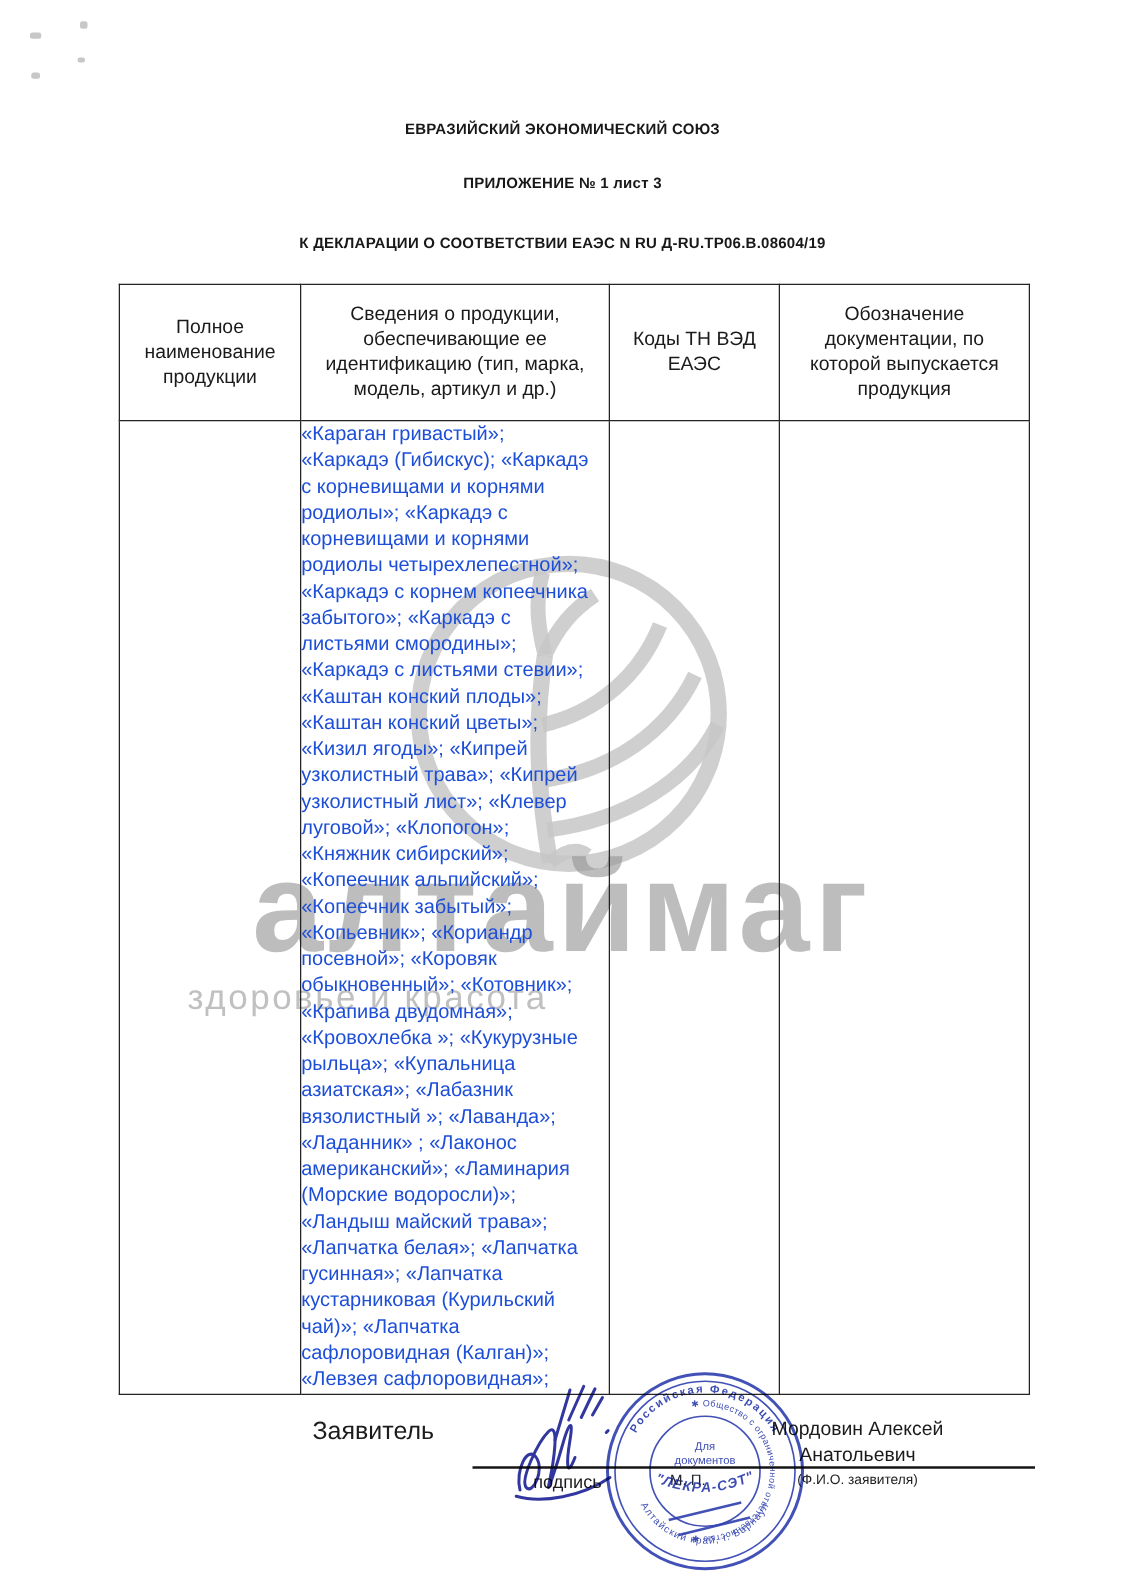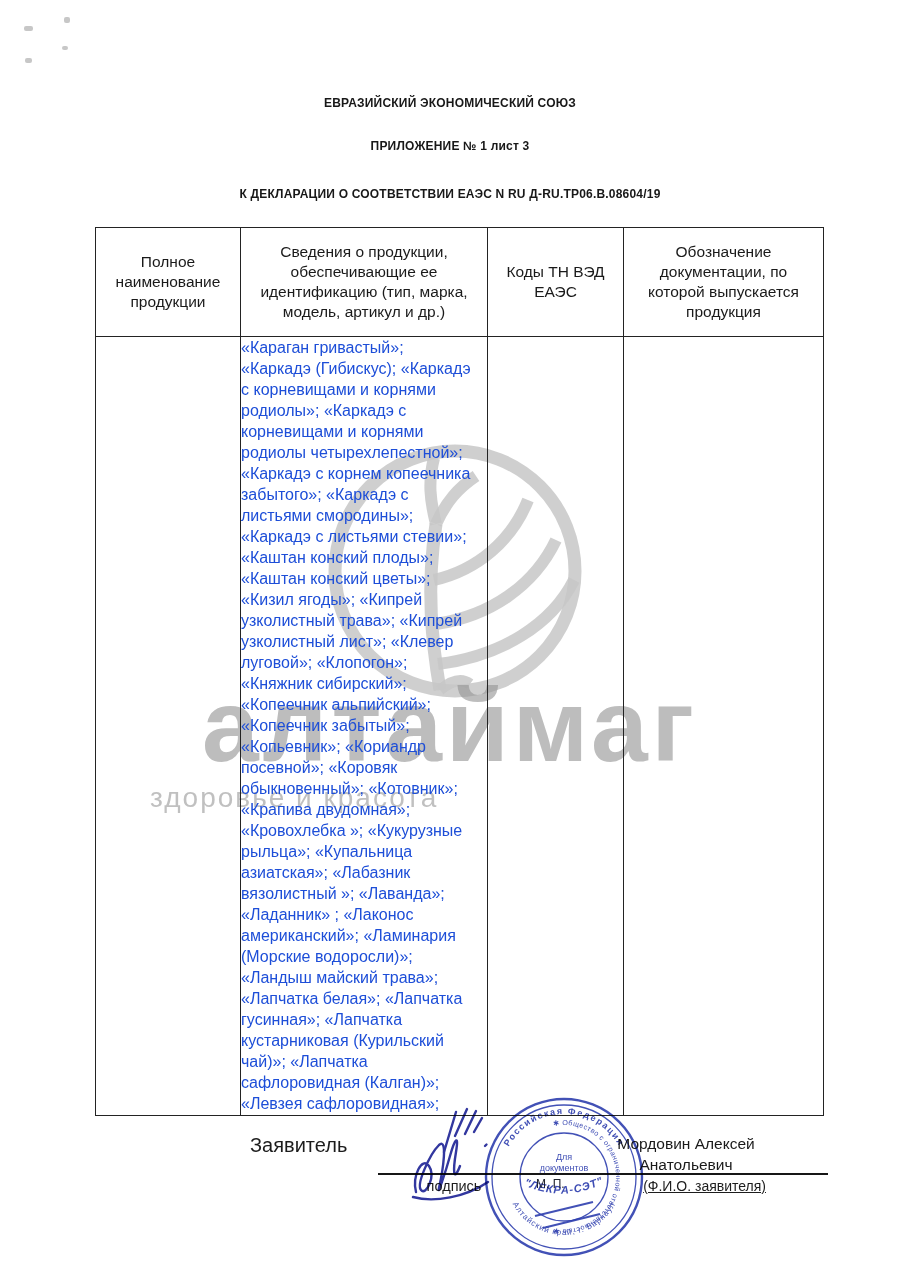--- a/index.html
+++ b/index.html
@@ -71,21 +71,21 @@
     color:#1d4ed8;
   }
   
   .applicant-label{position:absolute;left:250px;top:1134px;font-size:20px;}
   .sig-line{position:absolute;left:378px;top:1173px;width:450px;border-top:2px solid #161616;}
   .sig-caption{position:absolute;left:394px;top:1178px;width:120px;text-align:center;font-size:14.5px;color:#1d1d1d;}
   .applicant-name{
     position:absolute;left:606px;top:1133px;width:160px;
     text-align:center;font-size:15.5px;line-height:21px;color:#1a1a1a;
   }
-  .fio-caption{position:absolute;left:606px;top:1178px;width:160px;text-align:right;font-size:14px;color:#1d1d1d;text-decoration:underline;}
+  .fio-caption{position:absolute;left:606px;top:1178px;width:160px;text-align:center;font-size:11px;color:#1d1d1d;}
   .mp-caption{position:absolute;left:536px;top:1177px;font-size:12px;color:#20242e;z-index:4;}
   
   .ink{position:absolute;z-index:3;mix-blend-mode:multiply;}
   .stamp{left:483px;top:1096px;}
   .signature{left:408px;top:1104px;}
 </style>
 </head>
 <body>
 
 <div class="page">

